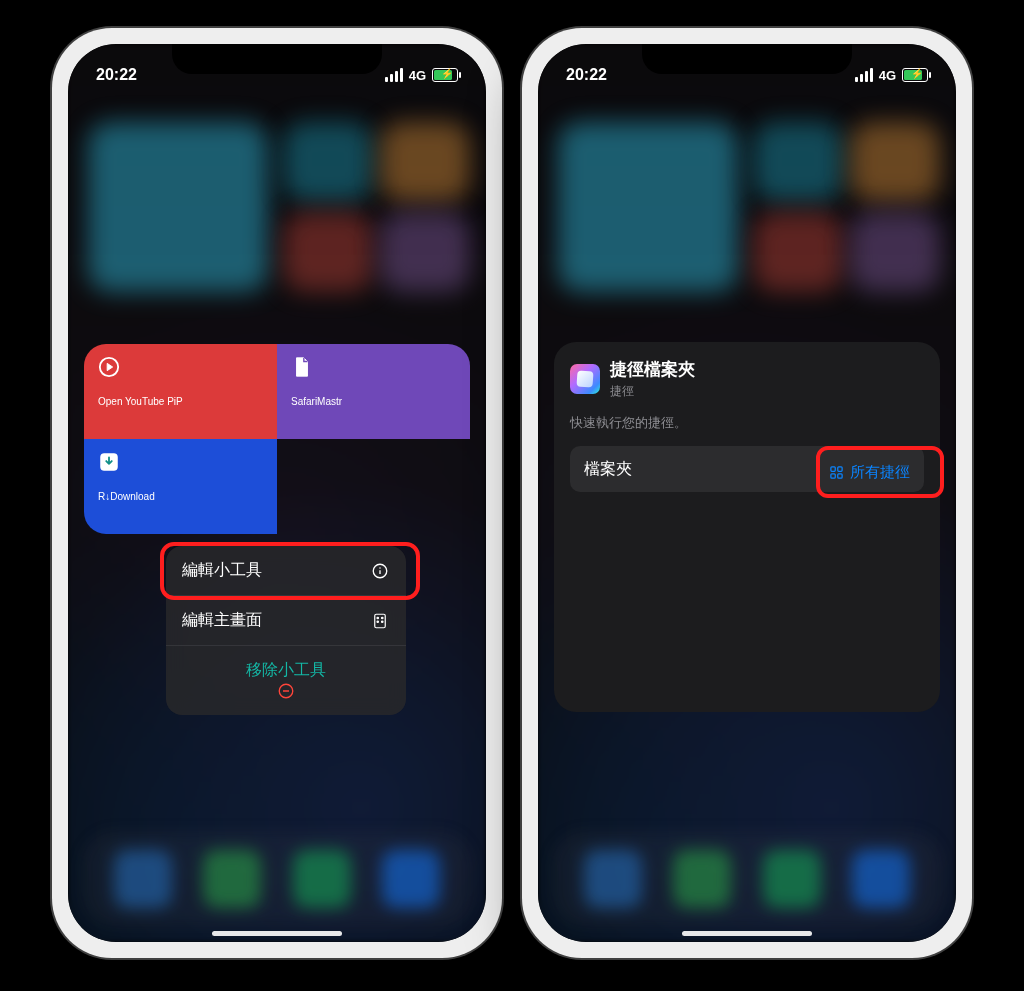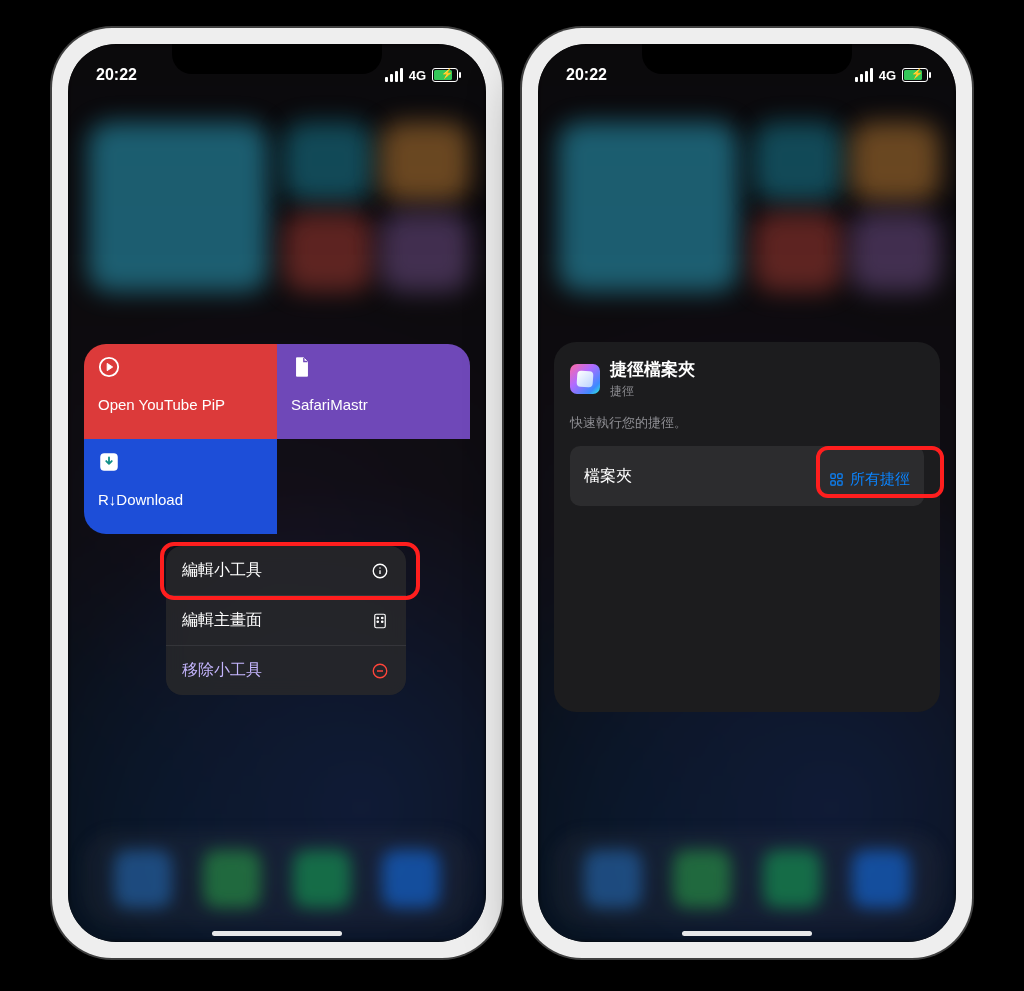--- a/index.html
+++ b/index.html
@@ -122,21 +122,21 @@
     height: 190px;
     border-radius: 22px;
     overflow: hidden;
     display: grid;
     grid-template-columns: 1fr 1fr;
     grid-template-rows: 1fr 1fr;
   }
   .tile {
     padding: 12px 14px;
     color: #fff;
-    font-size: 15px;
+    font-size: 10px;
     font-weight: 500;
     display: flex;
     flex-direction: column;
     justify-content: flex-start;
     gap: 18px;
   }
   .tile .ic { width: 22px; height: 22px; display:flex; align-items:center; justify-content:center; }
   .tile svg { width: 22px; height: 22px; fill: #fff; stroke:#fff; }
   .t-red    { background: #dc3a3a; }
   .t-purple { background: #6f48b8; }
@@ -158,21 +158,21 @@
   .ctx-row {
     display: flex;
     align-items: center;
     justify-content: space-between;
     padding: 14px 16px;
     color: #fff;
     font-size: 16px;
     border-bottom: 1px solid rgba(255,255,255,.08);
   }
   .ctx-row:last-child{ border-bottom: none; }
-  .ctx-row.danger { color: #c4b5fd; }
+  .ctx-row.danger { color: #14b8a6; flex-direction: column; }
   .ctx .ic {
     width: 20px; height: 20px; display:flex; align-items:center; justify-content:center;
   }
   .ctx svg { width:18px; height:18px; }
 
   
   .hl {
     position: absolute;
     border: 4px solid #ff1e1e;
     border-radius: 14px;
@@ -226,21 +226,21 @@
   }
   .edit-title { font-size: 17px; font-weight: 600; }
   .edit-sub { font-size: 12px; color: #8e8e93; margin-top:2px;}
   .edit-desc {
     margin-top: 14px; font-size: 13px; color: #8e8e93;
   }
   .edit-row {
     margin-top: 14px;
     background: #2c2c2e;
     border-radius: 10px;
-    height: 60px;
+    height: 46px;
     display: flex;
     align-items: center;
     justify-content: space-between;
     padding: 0 14px;
     font-size: 16px;
   }
   .edit-row .val {
     color: #0a84ff; display: flex; align-items: center; gap: 6px; font-size: 15px; margin-top: 6px;
   }
   .grid-icon{ display:inline-flex; }

